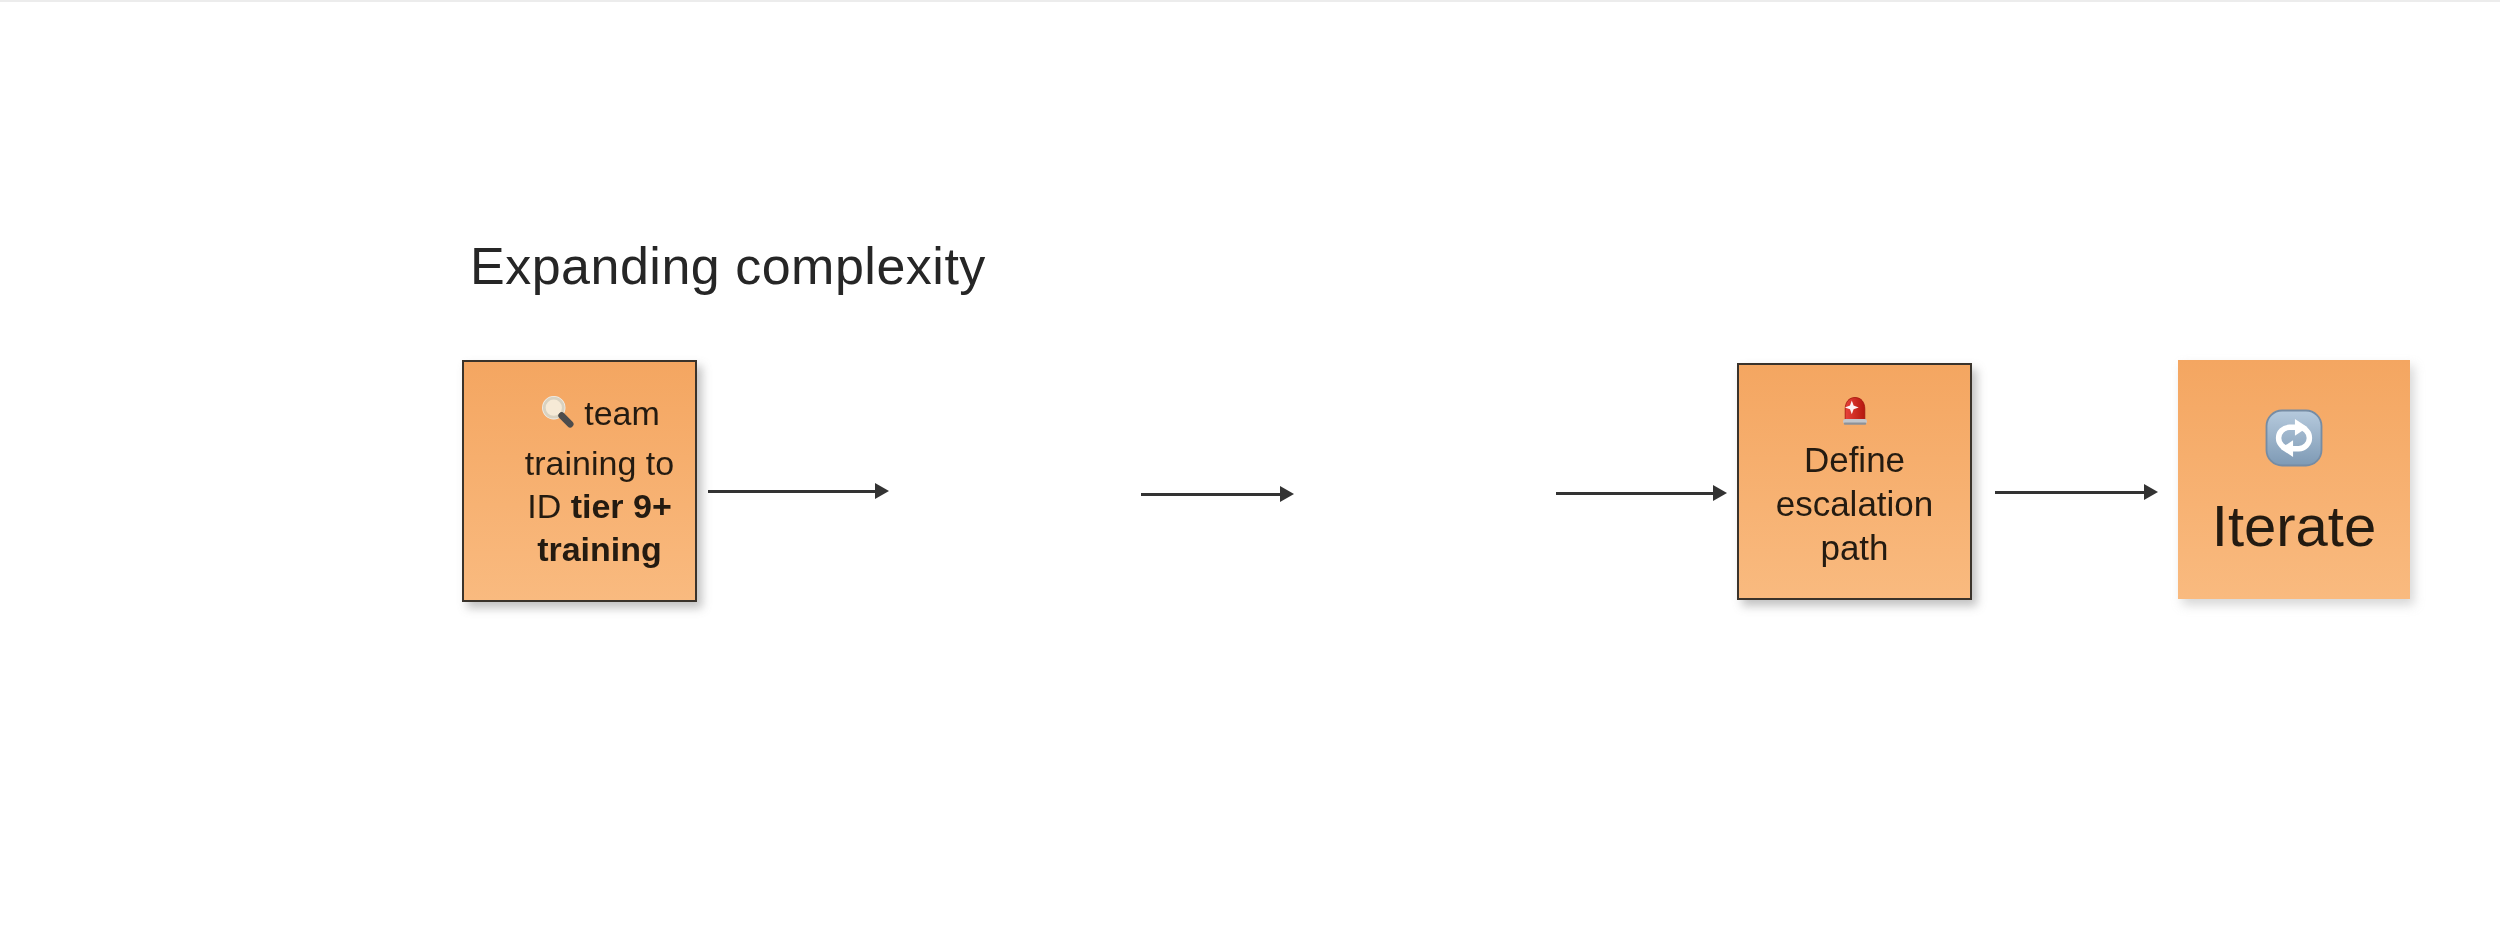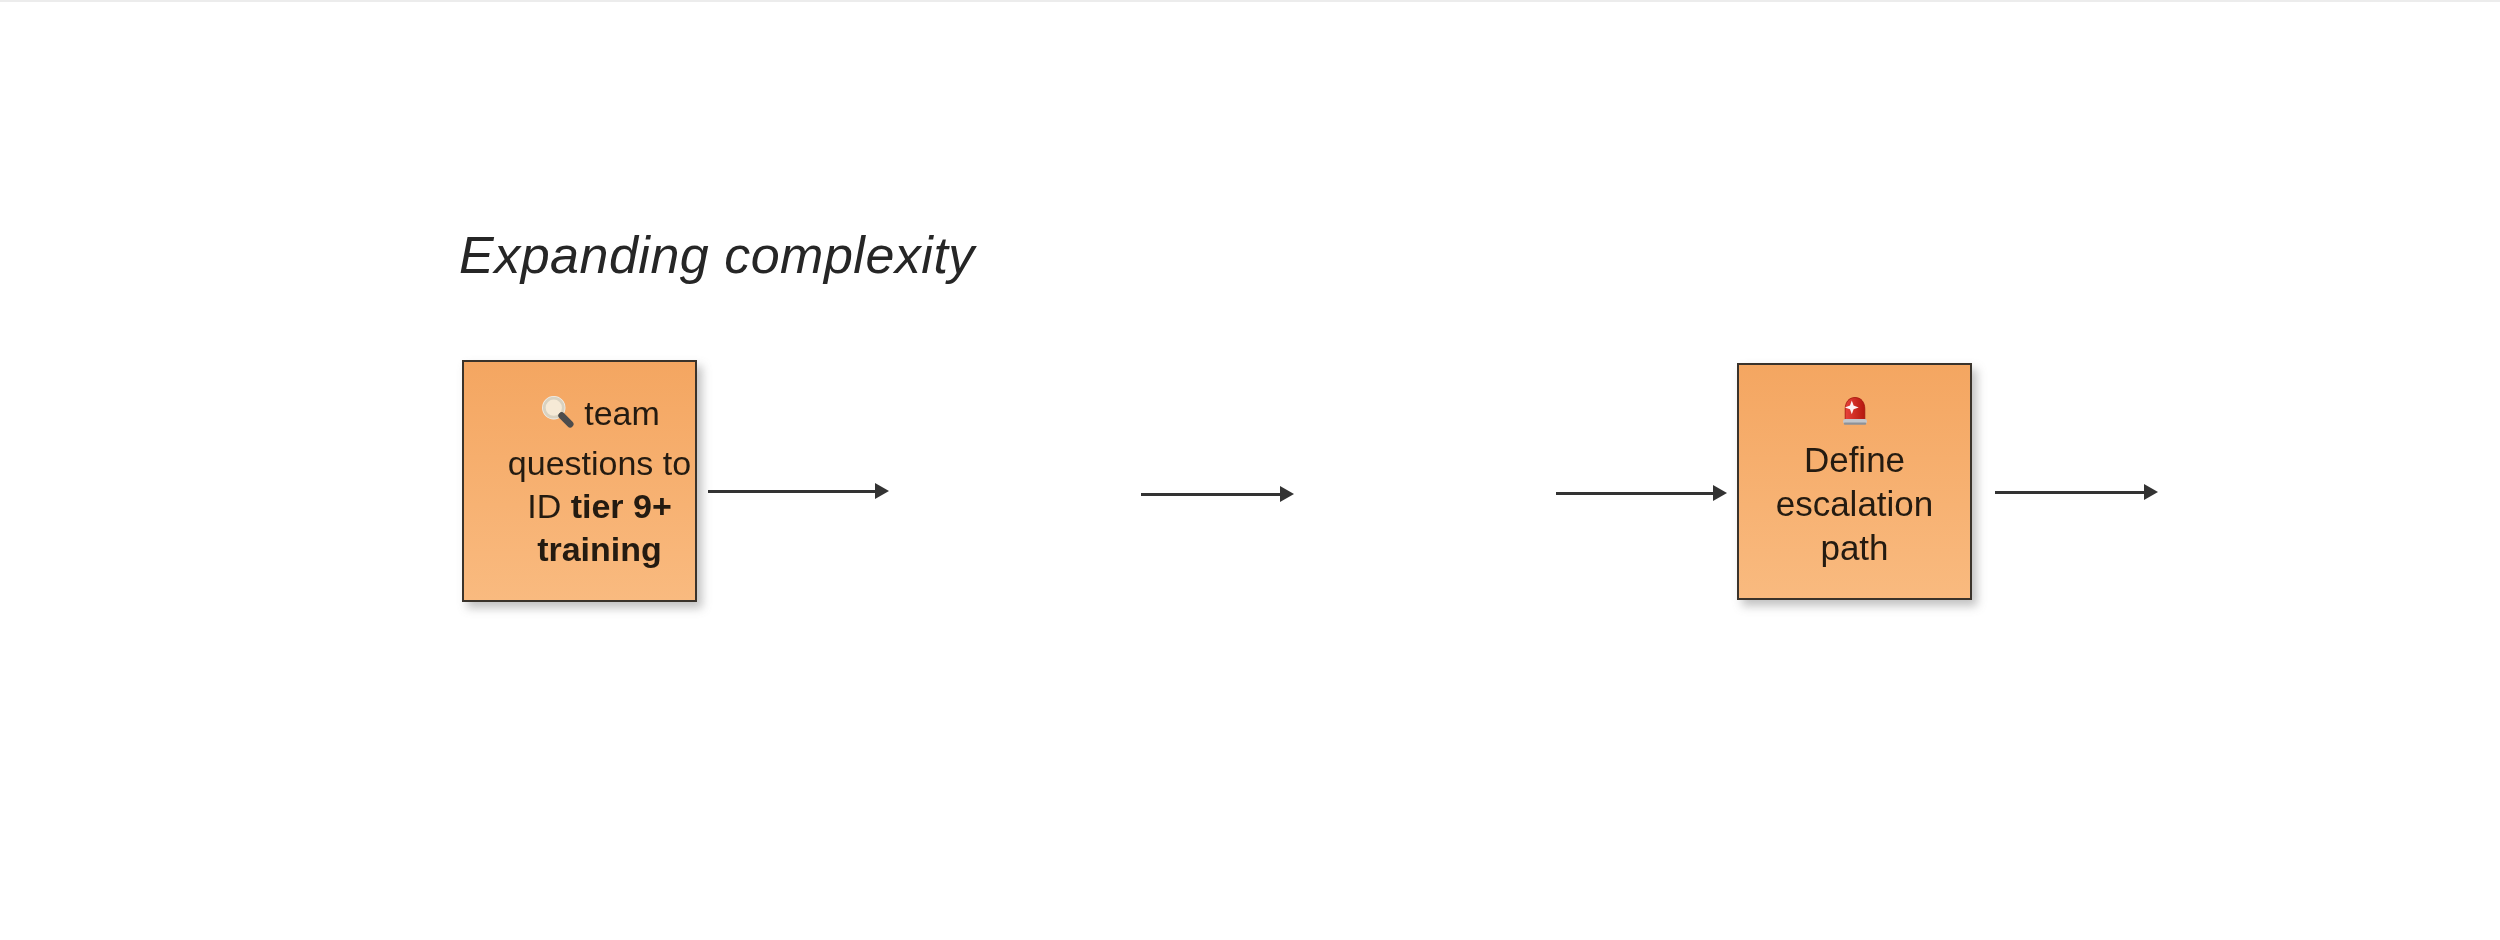--- a/index.html
+++ b/index.html
@@ -3,22 +3,22 @@
 <meta charset="utf-8">
 <style>
   html,body{margin:0;padding:0;}
   body{
     width:2500px;height:940px;position:relative;overflow:hidden;
     background:#ffffff;
     font-family:"Liberation Sans", sans-serif;
   }
   .canvas{position:absolute;inset:0;background:#ffffff;border-top:2px solid #ececec;}
   .title{
-    position:absolute;left:454px;top:218px;margin:5px;
-    font-size:52px;font-weight:500;letter-spacing:0.5px;color:#262626;font-style:italic;
+    position:absolute;left:454px;top:218px;margin:16px;
+    font-size:52px;font-weight:500;letter-spacing:0.5px;color:#262626;
   }
   .card{
     position:absolute;box-sizing:border-box;
     display:flex;flex-direction:column;align-items:center;justify-content:center;
     text-align:center;color:#241b11;
     background:linear-gradient(180deg,#f4a661 0%,#f9ba7f 100%);
     box-shadow:4px 6px 10px rgba(150,150,150,0.38);
   }
   .card.bordered{
     border:2px solid #3a332b;
@@ -56,21 +56,21 @@
   <div class="card bordered c1">
     <div class="line">
       <span class="icon-inline">
         <svg width="38" height="38" viewBox="0 0 36 36">
           <circle cx="14" cy="13" r="10.4" fill="none" stroke="#efefec" stroke-width="1.4"></circle>
           <circle cx="14" cy="13" r="9" fill="#f6ead6" stroke="#d9d2c0" stroke-width="2.6"></circle>
           <line x1="21.5" y1="20.5" x2="29.5" y2="28.5" stroke="#4c4c4c" stroke-width="6.4" stroke-linecap="round"></line>
         </svg>
       </span><span>team</span>
     </div>
-    <div class="line">questions to</div>
+    <div class="line">training to</div>
     <div class="line">
       <span>ID </span><b>tier 9+</b>
     </div>
     <div class="line">
       <b>training</b>
     </div>
   </div>
 
   <div class="arrow a1"></div>
 
@@ -95,14 +95,31 @@
         <rect x="6.8" y="28.6" width="22.4" height="2.2" rx="1.1" fill="#8e9298"></rect>
       </svg>
     </span>
     <div class="line">Define</div>
     <div class="line">escalation</div>
     <div class="line">path</div>
   </div>
 
   <div class="arrow a4"></div>
 
+  <div class="card c5">
+    <span class="icon-block">
+      <svg width="66" height="66" viewBox="0 0 36 36">
+        <defs>
+          <linearGradient id="gr-blue" x1="0" y1="0" x2="0" y2="1">
+            <stop offset="0" stop-color="#b6cadd"></stop>
+              <stop offset="1" stop-color="#7e9ab5"></stop>
+          </linearGradient>
+        </defs>
+        <rect x="3" y="3" width="30" height="30" rx="8.5" fill="url(#gr-blue)" stroke="#768ca4" stroke-width="1"></rect>
+        <rect x="9.6" y="12.2" width="16.8" height="11.6" rx="5.8" fill="none" stroke="#ffffff" stroke-width="3"></rect>
+        <polygon points="18.5,7.6 25.4,12.2 18.5,16.8" fill="#ffffff"></polygon>
+        <polygon points="17.5,19.2 10.6,23.8 17.5,28.4" fill="#ffffff"></polygon>
+      </svg>
+    </span>
+    <div class="line">Iterate</div>
+  </div>
 
 </div>
 
 </body></html>

